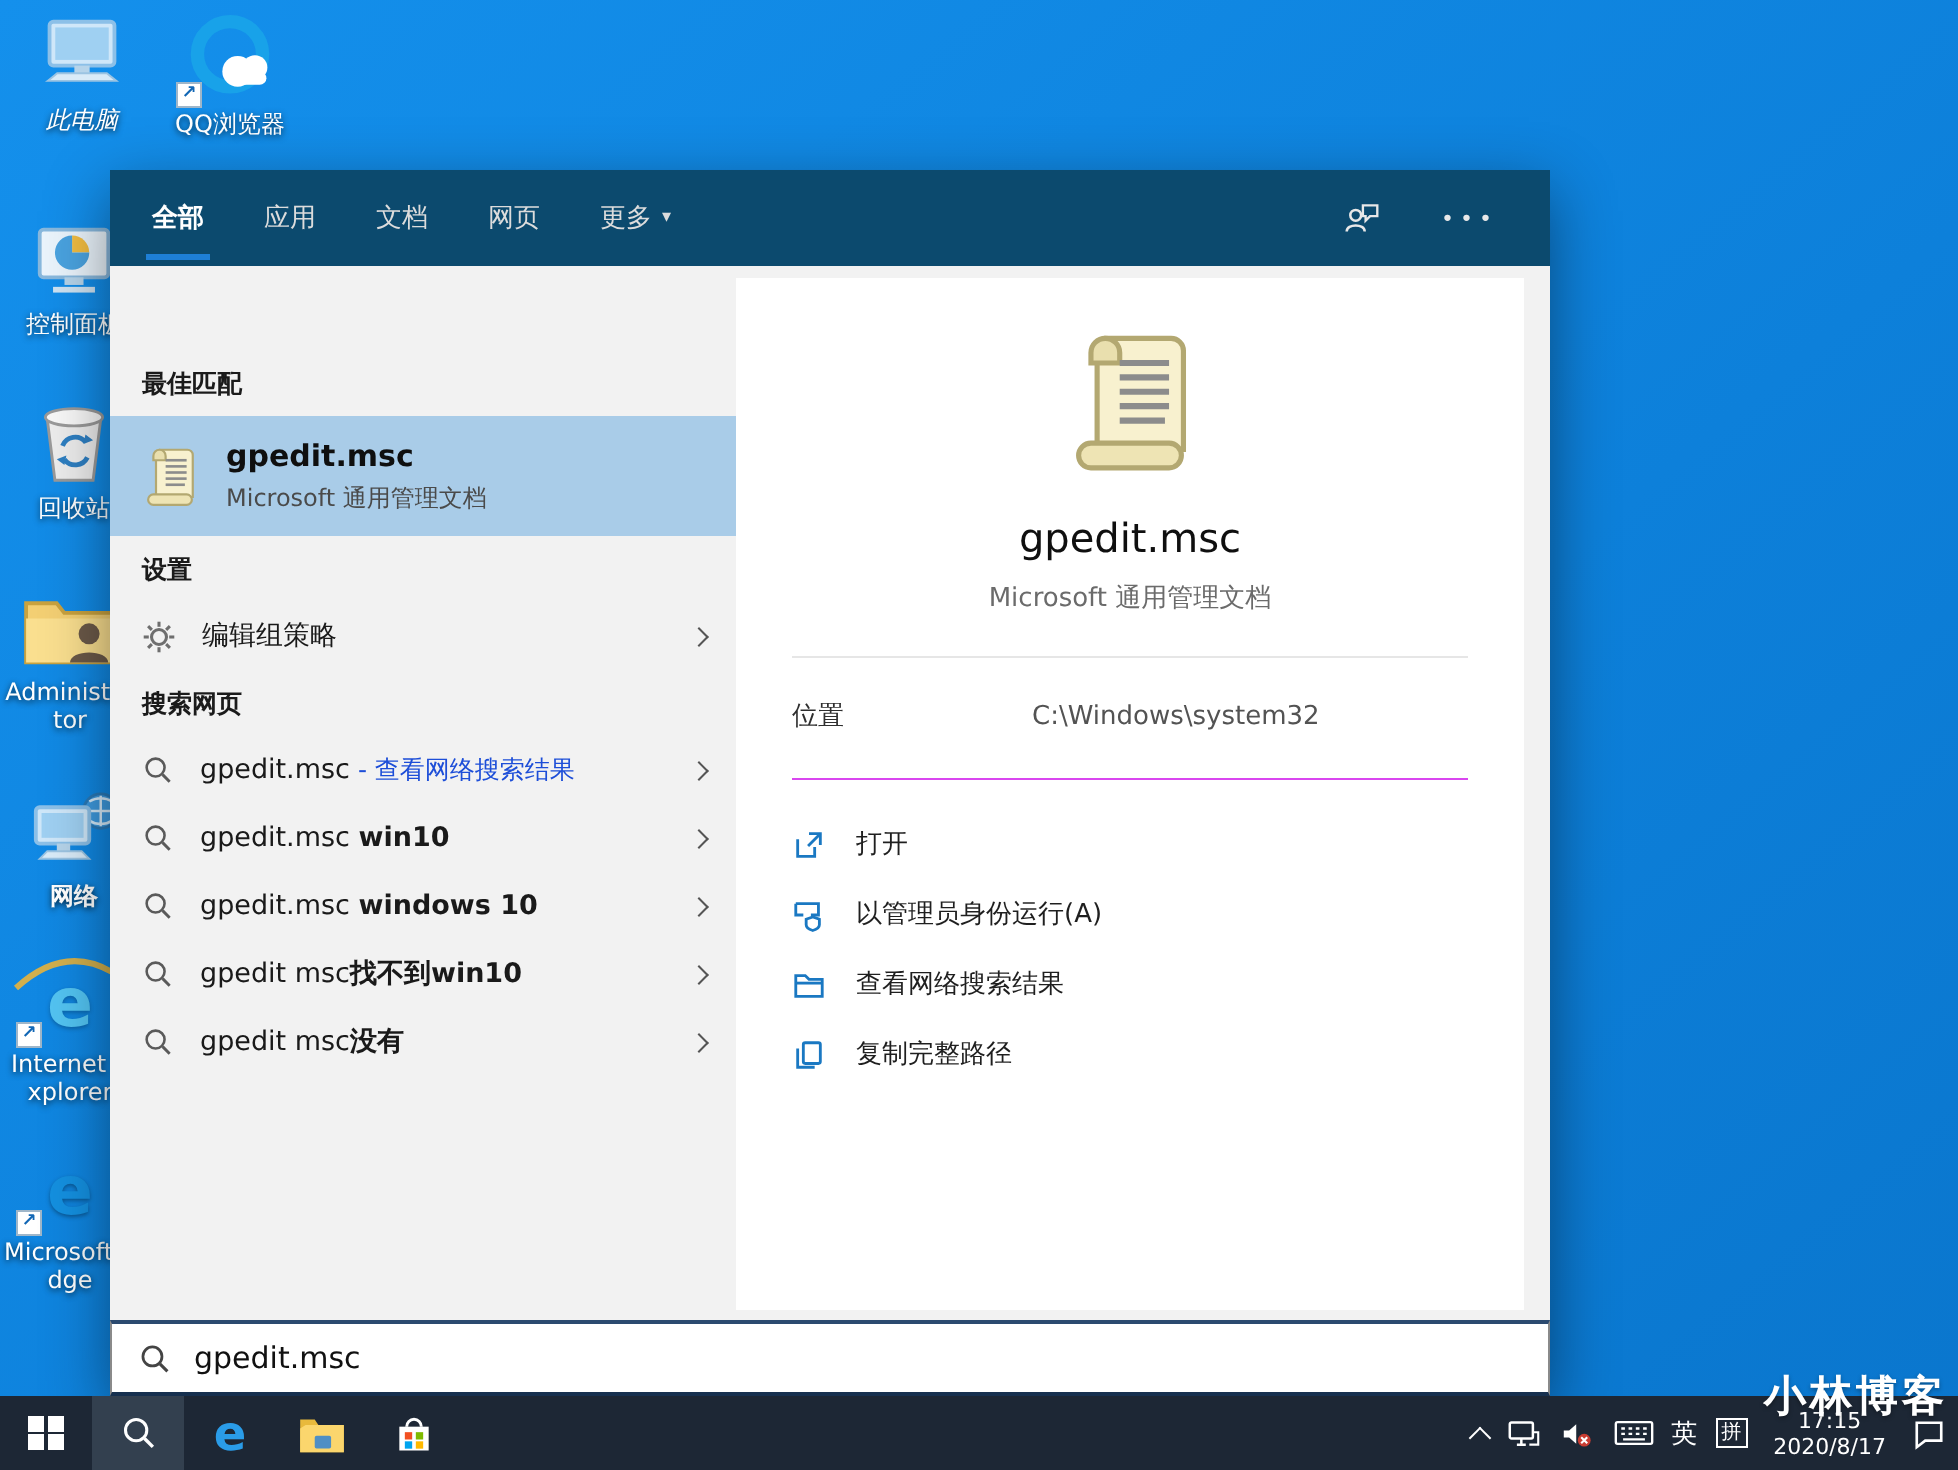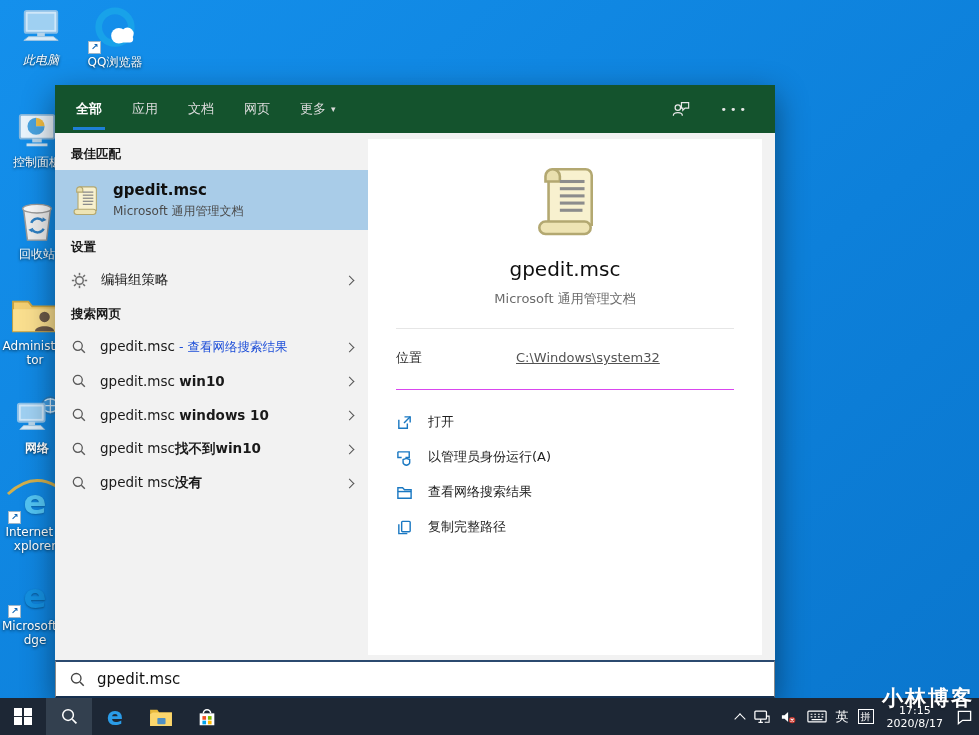--- a/index.html
+++ b/index.html
@@ -14,51 +14,51 @@
   .dicon .ic { height:46px; display:flex; align-items:flex-end; justify-content:center; position:relative; margin-bottom:3px; }
   .dicon .lbl { text-shadow:0 1px 3px rgba(0,0,0,.75); line-height:14px; word-break:break-all; }
   .shortcut-badge { position:absolute; left:6px; bottom:-2px; width:13px; height:13px; background:#fff; border:1px solid #9fb6c9; font-size:9px; line-height:11px; color:#1267b5; font-weight:bold; }
   .letter-e { font-size:34px; font-weight:bold; line-height:40px; font-family:"DejaVu Sans",sans-serif; }
   .ie-e { color:#53c4f2; text-shadow:0 1px 2px rgba(0,0,0,.25); }
   .edge-e { color:#1490e0; text-shadow:0 1px 2px rgba(0,0,0,.35); }
   
   .watermark { position:absolute; top:684px; right:5px; z-index:40; color:#fff; font-size:21px; font-weight:bold; letter-spacing:2px; text-shadow:0 1px 2px rgba(0,0,0,.35); }
   
   .panel { position:absolute; left:55px; top:85px; width:720px; height:613px; z-index:10; display:flex; flex-direction:column; box-shadow:0 10px 30px rgba(0,0,0,.45); }
-  .panel-header { height:48px; background:#14532d; display:flex; align-items:stretch; padding:0 6px 0 6px; flex:0 0 48px; }
+  .panel-header { height:48px; background:#0c4a6e; display:flex; align-items:stretch; padding:0 6px 0 6px; flex:0 0 48px; }
   .tab { color:#dcdcdc; font-size:13px; padding:0 15px; display:flex; align-items:center; gap:5px; position:relative; cursor:pointer; }
   .tab.active { color:#fff; font-weight:bold; }
   .tab.active::after { content:""; position:absolute; left:12px; right:12px; bottom:3px; height:3px; background:#1e7fd6; }
   .tab .dd { font-size:9px; color:#dcdcdc; }
   .header-right { margin-left:auto; display:flex; align-items:center; gap:30px; padding-right:20px; }
   .hdr-ico { color:#e8e8e8; display:flex; align-items:center; cursor:pointer; }
   .ellipsis { color:#e8e8e8; font-size:11px; letter-spacing:3px; cursor:pointer; }
   .panel-body { flex:1 1 auto; background:#f2f2f2; display:flex; overflow:hidden; }
   
-  .left-col { width:313px; flex:0 0 313px; padding-top:4px; }
+  .left-col { width:313px; flex:0 0 313px; padding-top:4px;margin-top:38px; }
   .section-h { font-size:12.5px; font-weight:bold; color:#1b1b1b; padding:9px 0 7px 16px; }
   .bm-row { height:60px; background:#a9cce8; display:flex; align-items:center; padding:0 10px 0 16px; gap:14px; cursor:pointer; }
   .bm-text .t { font-size:15px; font-weight:bold; color:#0f0f0f; }
   .bm-text .s { font-size:12px; color:#4a4a4a; margin-top:4px; }
   .lrow { height:34px; display:flex; align-items:center; padding:0 10px 0 16px; gap:13px; font-size:13.5px; color:#1a1a1a; cursor:pointer; }
   .lrow .grow { flex:1; white-space:nowrap; overflow:hidden; }
   .lrow .bold { font-weight:bold; }
   .lrow .muted { color:#1d4ed8; font-size:12.5px; }
   .chev { width:7px; height:7px; border-right:1.7px solid #555; border-bottom:1.7px solid #555; transform:rotate(-45deg); margin-right:5px; flex:0 0 auto; }
   .mag { color:#5a5a5a; display:flex; }
   
   .right-col { flex:1; padding:6px 13px 5px 0; }
   .card { background:#fff; height:100%; padding:8px 28px 8px 28px; overflow:hidden; }
   .preview-head { text-align:center; padding:16px 0 20px; border-bottom:1px solid #e6e6e6; }
   .preview-title { font-size:20px; color:#0f0f0f; margin-top:16px; }
   .preview-sub { font-size:13px; color:#6b6b6b; margin-top:9px; }
   .props { padding:12px 0 14px; border-bottom:1px solid #d946ef; }
   .prop { display:flex; font-size:13px; color:#2e2e2e; padding:8px 0; align-items:baseline; }
   .prop .pl { width:120px; flex:0 0 120px; }
-  .prop .pv a { color:#535353; text-decoration:underline; cursor:pointer; }
+  .prop .pv a { color:#535353; cursor:pointer; }
   .actions { padding:14px 0; }
   .action { display:flex; gap:14px; align-items:flex-end; font-size:13px; color:#1f1f1f; padding:8.5px 0; cursor:pointer; }
   .action .aic { color:#1a78c2; display:flex; flex:0 0 18px; }
   
   .searchbar { flex:0 0 38px; background:#fff; border-top:2px solid #2b4a6f; border-bottom:2px solid #16304f; border-left:1px solid #8a8a8a; border-right:1px solid #8a8a8a; display:flex; align-items:center; padding:0 13px; gap:11px; }
   .searchbar input { border:none; outline:none; flex:1; font-size:15px; color:#111; font-family:inherit; background:transparent; caret-color:#000; }
   .searchbar .mag { color:#444; }
   
   .taskbar { position:absolute; left:0; bottom:0; width:979px; height:37px; background:#1d2735; z-index:20; display:flex; align-items:stretch; }
   .tb-btn { width:46px; display:flex; align-items:center; justify-content:center; cursor:pointer; }

